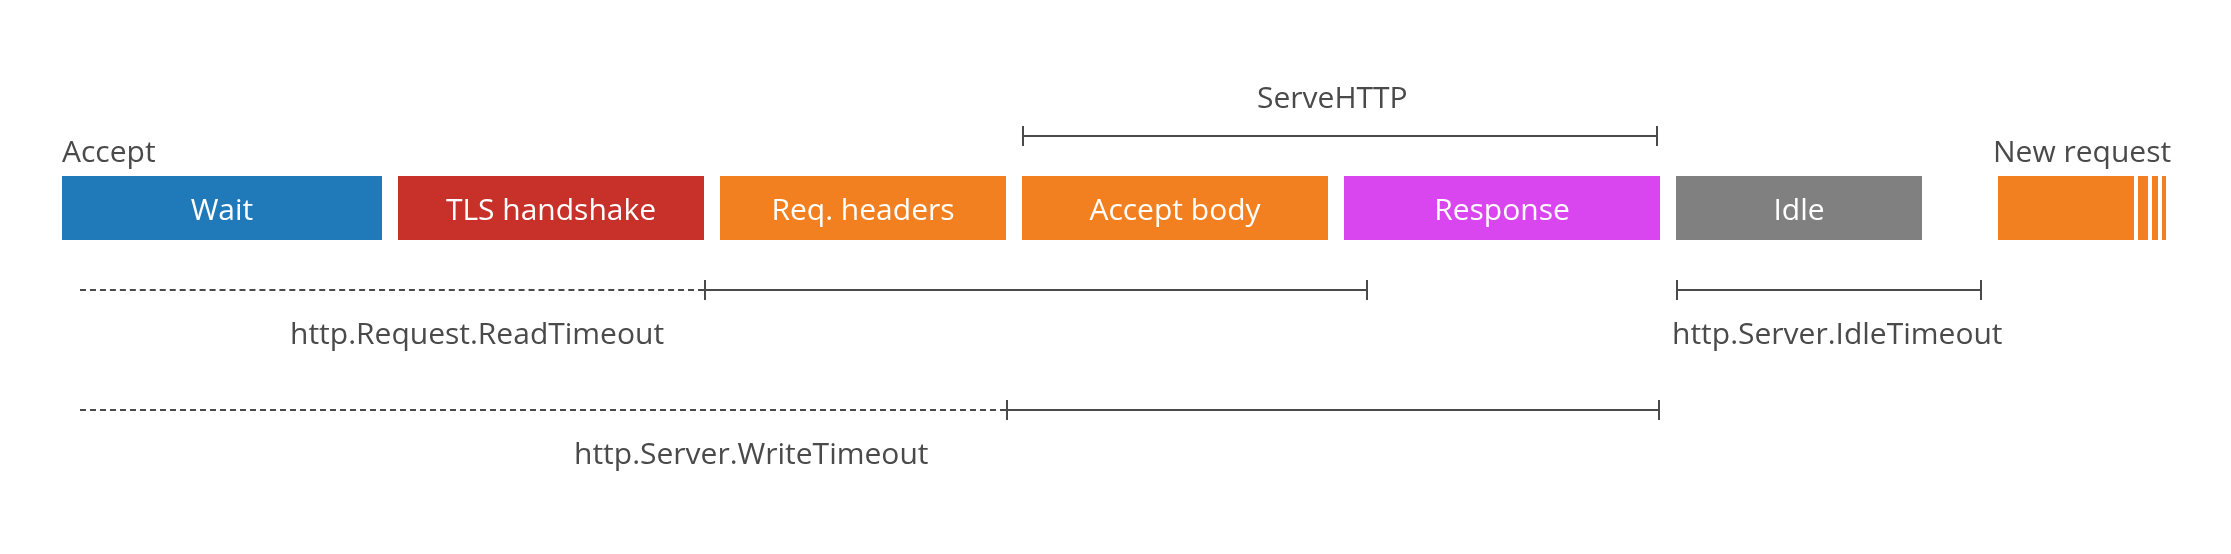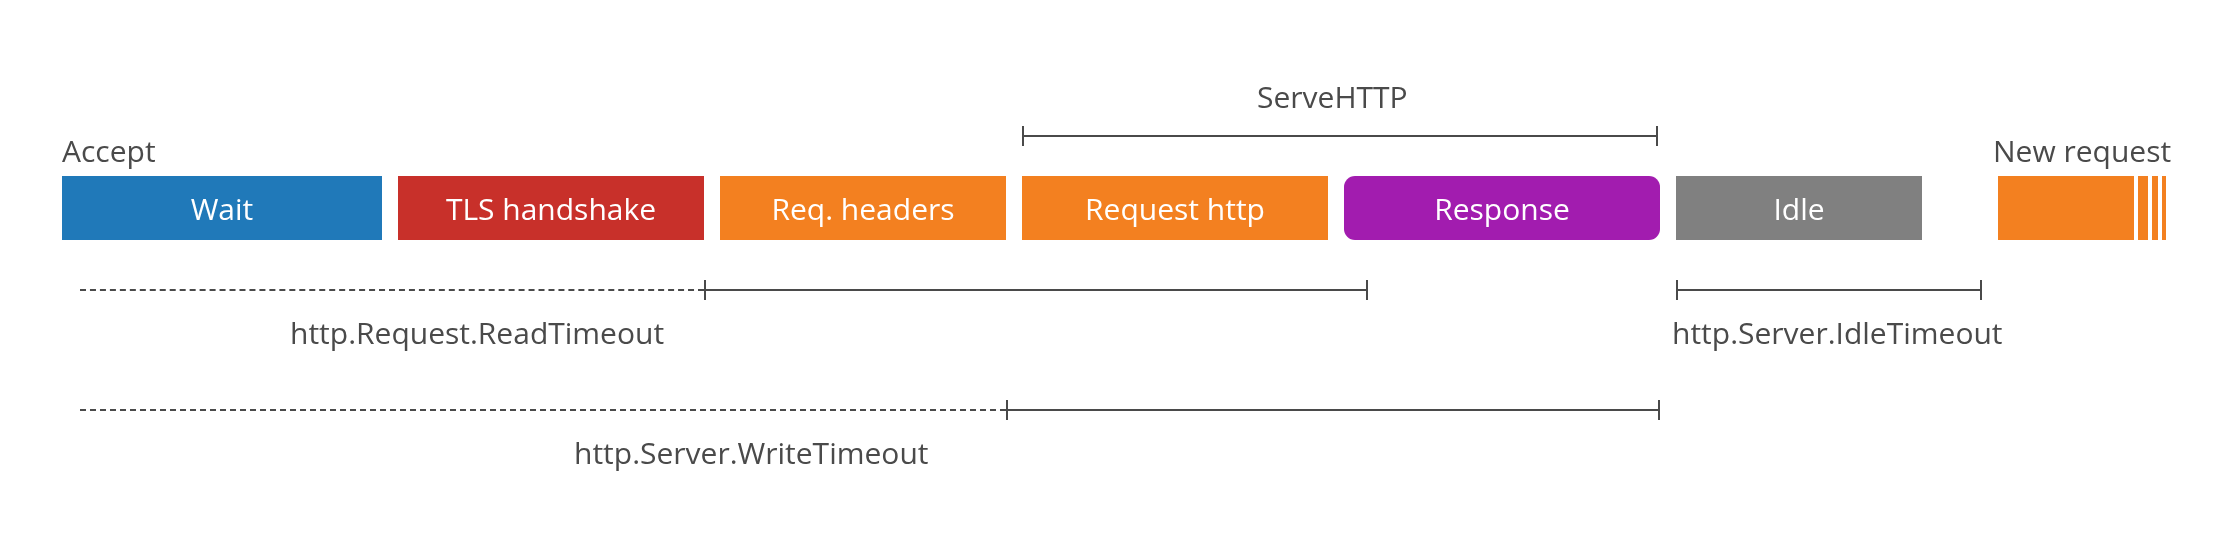--- a/index.html
+++ b/index.html
@@ -23,21 +23,21 @@
     display: flex;
     align-items: center;
     justify-content: center;
     color: #fff;
     font-size: 30px;
     white-space: nowrap;
   }
   .blue   { background: #2079b9; }
   .red    { background: #c8302a; }
   .orange { background: #f38020; }
-  .green  { background: #a21caf; border-radius: 11px; }
+  .green  { background: #d946ef; }
   .gray   { background: #808080; }
 
   .bracket {
     position: absolute;
     height: 20px;
   }
   .bracket .hline {
     position: absolute;
     left: 0; right: 0;
     top: 9px;
@@ -93,21 +93,21 @@
   <div class="hline"></div>
   <div class="tick-r"></div>
 </div>
 
 <div class="phase blue" style="left:62px; width:320px; top:176px;">Wait</div>
 
 <div class="phase red" style="left:398px; width:306px; top:176px;">TLS handshake</div>
 
 <div class="phase orange" style="left:720px; width:286px; top:176px;">Req. headers</div>
 
-<div class="phase orange" style="left:1022px; width:306px; top:176px;">Request http</div>
+<div class="phase orange" style="left:1022px; width:306px; top:176px;">Accept body</div>
 
 <div class="phase green" style="left:1344px; width:316px; top:176px;">Response</div>
 
 <div class="phase gray" style="left:1676px; width:246px; top:176px;">Idle</div>
 
 <div class="phase orange" style="left:1998px; width:136px; top:176px;"></div>
 <div class="stripes" style="left:2138px; top:176px;">
   <div style="width:10px;"></div>
   <div style="width:6px;"></div>
   <div style="width:4px;"></div>

